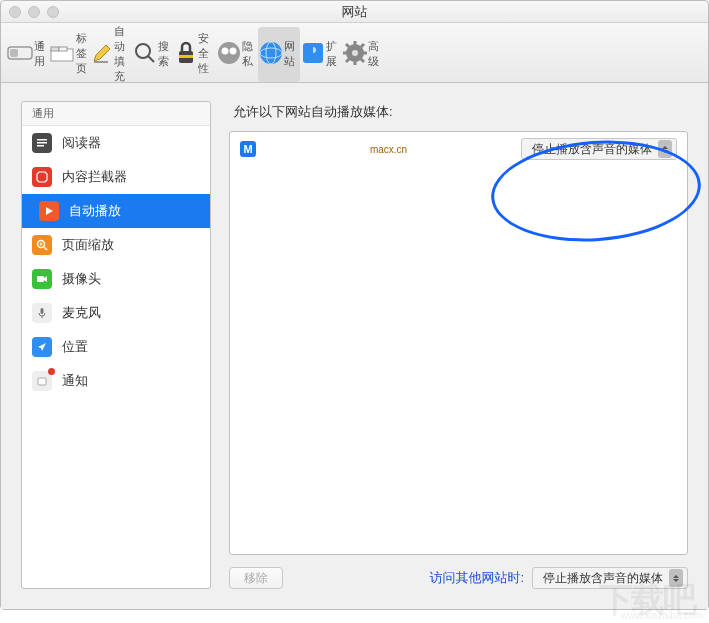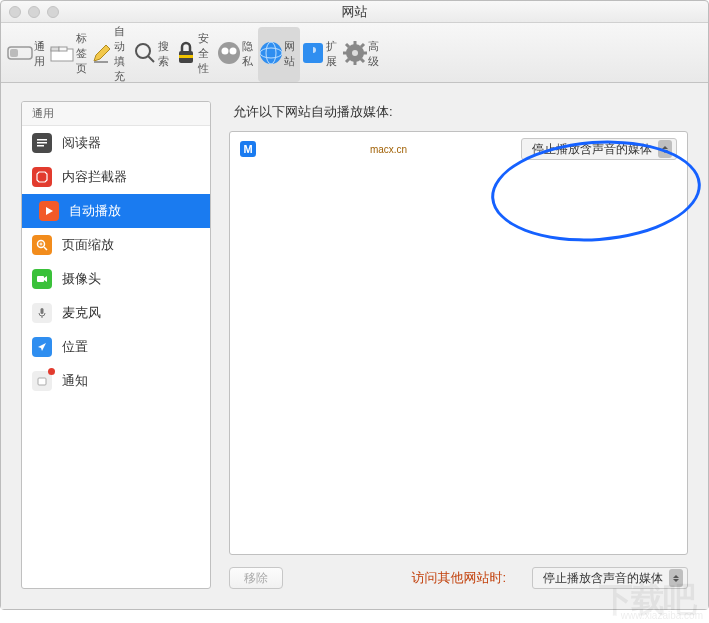--- a/index.html
+++ b/index.html
@@ -24,23 +24,23 @@
     .sitebox { flex: 1; background: #fff; border: 1px solid #c0c0c0; border-radius: 3px; display: flex; flex-direction: column; }
     .sitebox-head { background: #f2f2f2; border-bottom: 1px solid #e2e2e2; font-size: 11px; color: #777; padding: 6px 10px; }
     .row { display: flex; align-items: center; padding: 6px 10px; gap: 8px; }
     .site-icon { width: 16px; height: 16px; background: #1a7bf0; border-radius: 3px; display: flex; align-items: center; justify-content: center; color: #fff; font-size: 11px; font-weight: bold; }
     .site-name { flex: 1; font-size: 10px; color: #a16207; text-align: center; }
     .dropdown { background: #f3f3f3; border: 1px solid #c7c7c7; border-radius: 3px; height: 22px; display: flex; align-items: center; padding: 0 4px 0 10px; font-size: 12px; color: #333; gap: 6px; }
     .dd-arr { width: 14px; height: 18px; background: #bfbfbf; border-radius: 3px; display: flex; flex-direction: column; align-items: center; justify-content: center; gap: 1px; }
     .dd-arr::before, .dd-arr::after { content: ''; width: 0; height: 0; border-left: 3px solid transparent; border-right: 3px solid transparent; }
     .dd-arr::before { border-bottom: 3px solid #555; }
     .dd-arr::after { border-top: 3px solid #555; }
-    .footer { display: flex; align-items: center; gap: 26px; margin-top: 12px; }
+    .footer { display: flex; align-items: center; gap: 8px; margin-top: 12px; }
     .btn { background: linear-gradient(#fcfcfc,#f1f1f1); border: 1px solid #c7c7c7; border-radius: 4px; height: 22px; padding: 0 14px; font-size: 12px; color: #aaa; line-height: 20px; }
-    .footer-label { font-size: 13px; color: #c2410c; }
+    .footer-label { font-size: 13px; color: #1d4ed8; }
     .circle-anno { position: absolute; border: 3px solid #1561ff; border-radius: 50%; pointer-events: none; }
     .watermark { position: absolute; right: 14px; bottom: 0; font-size: 34px; font-weight: 900; color: rgba(0,0,0,0.06); letter-spacing: -2px; pointer-events: none; }
     .wm-sub { position: absolute; right: 6px; bottom: 2px; font-size: 10px; color: rgba(0,0,0,0.08); pointer-events: none; text-align: center; }
   </style>
 </head>
 <body>
 
 <div class="window">
   <div class="titlebar">
     <div class="traffic">

